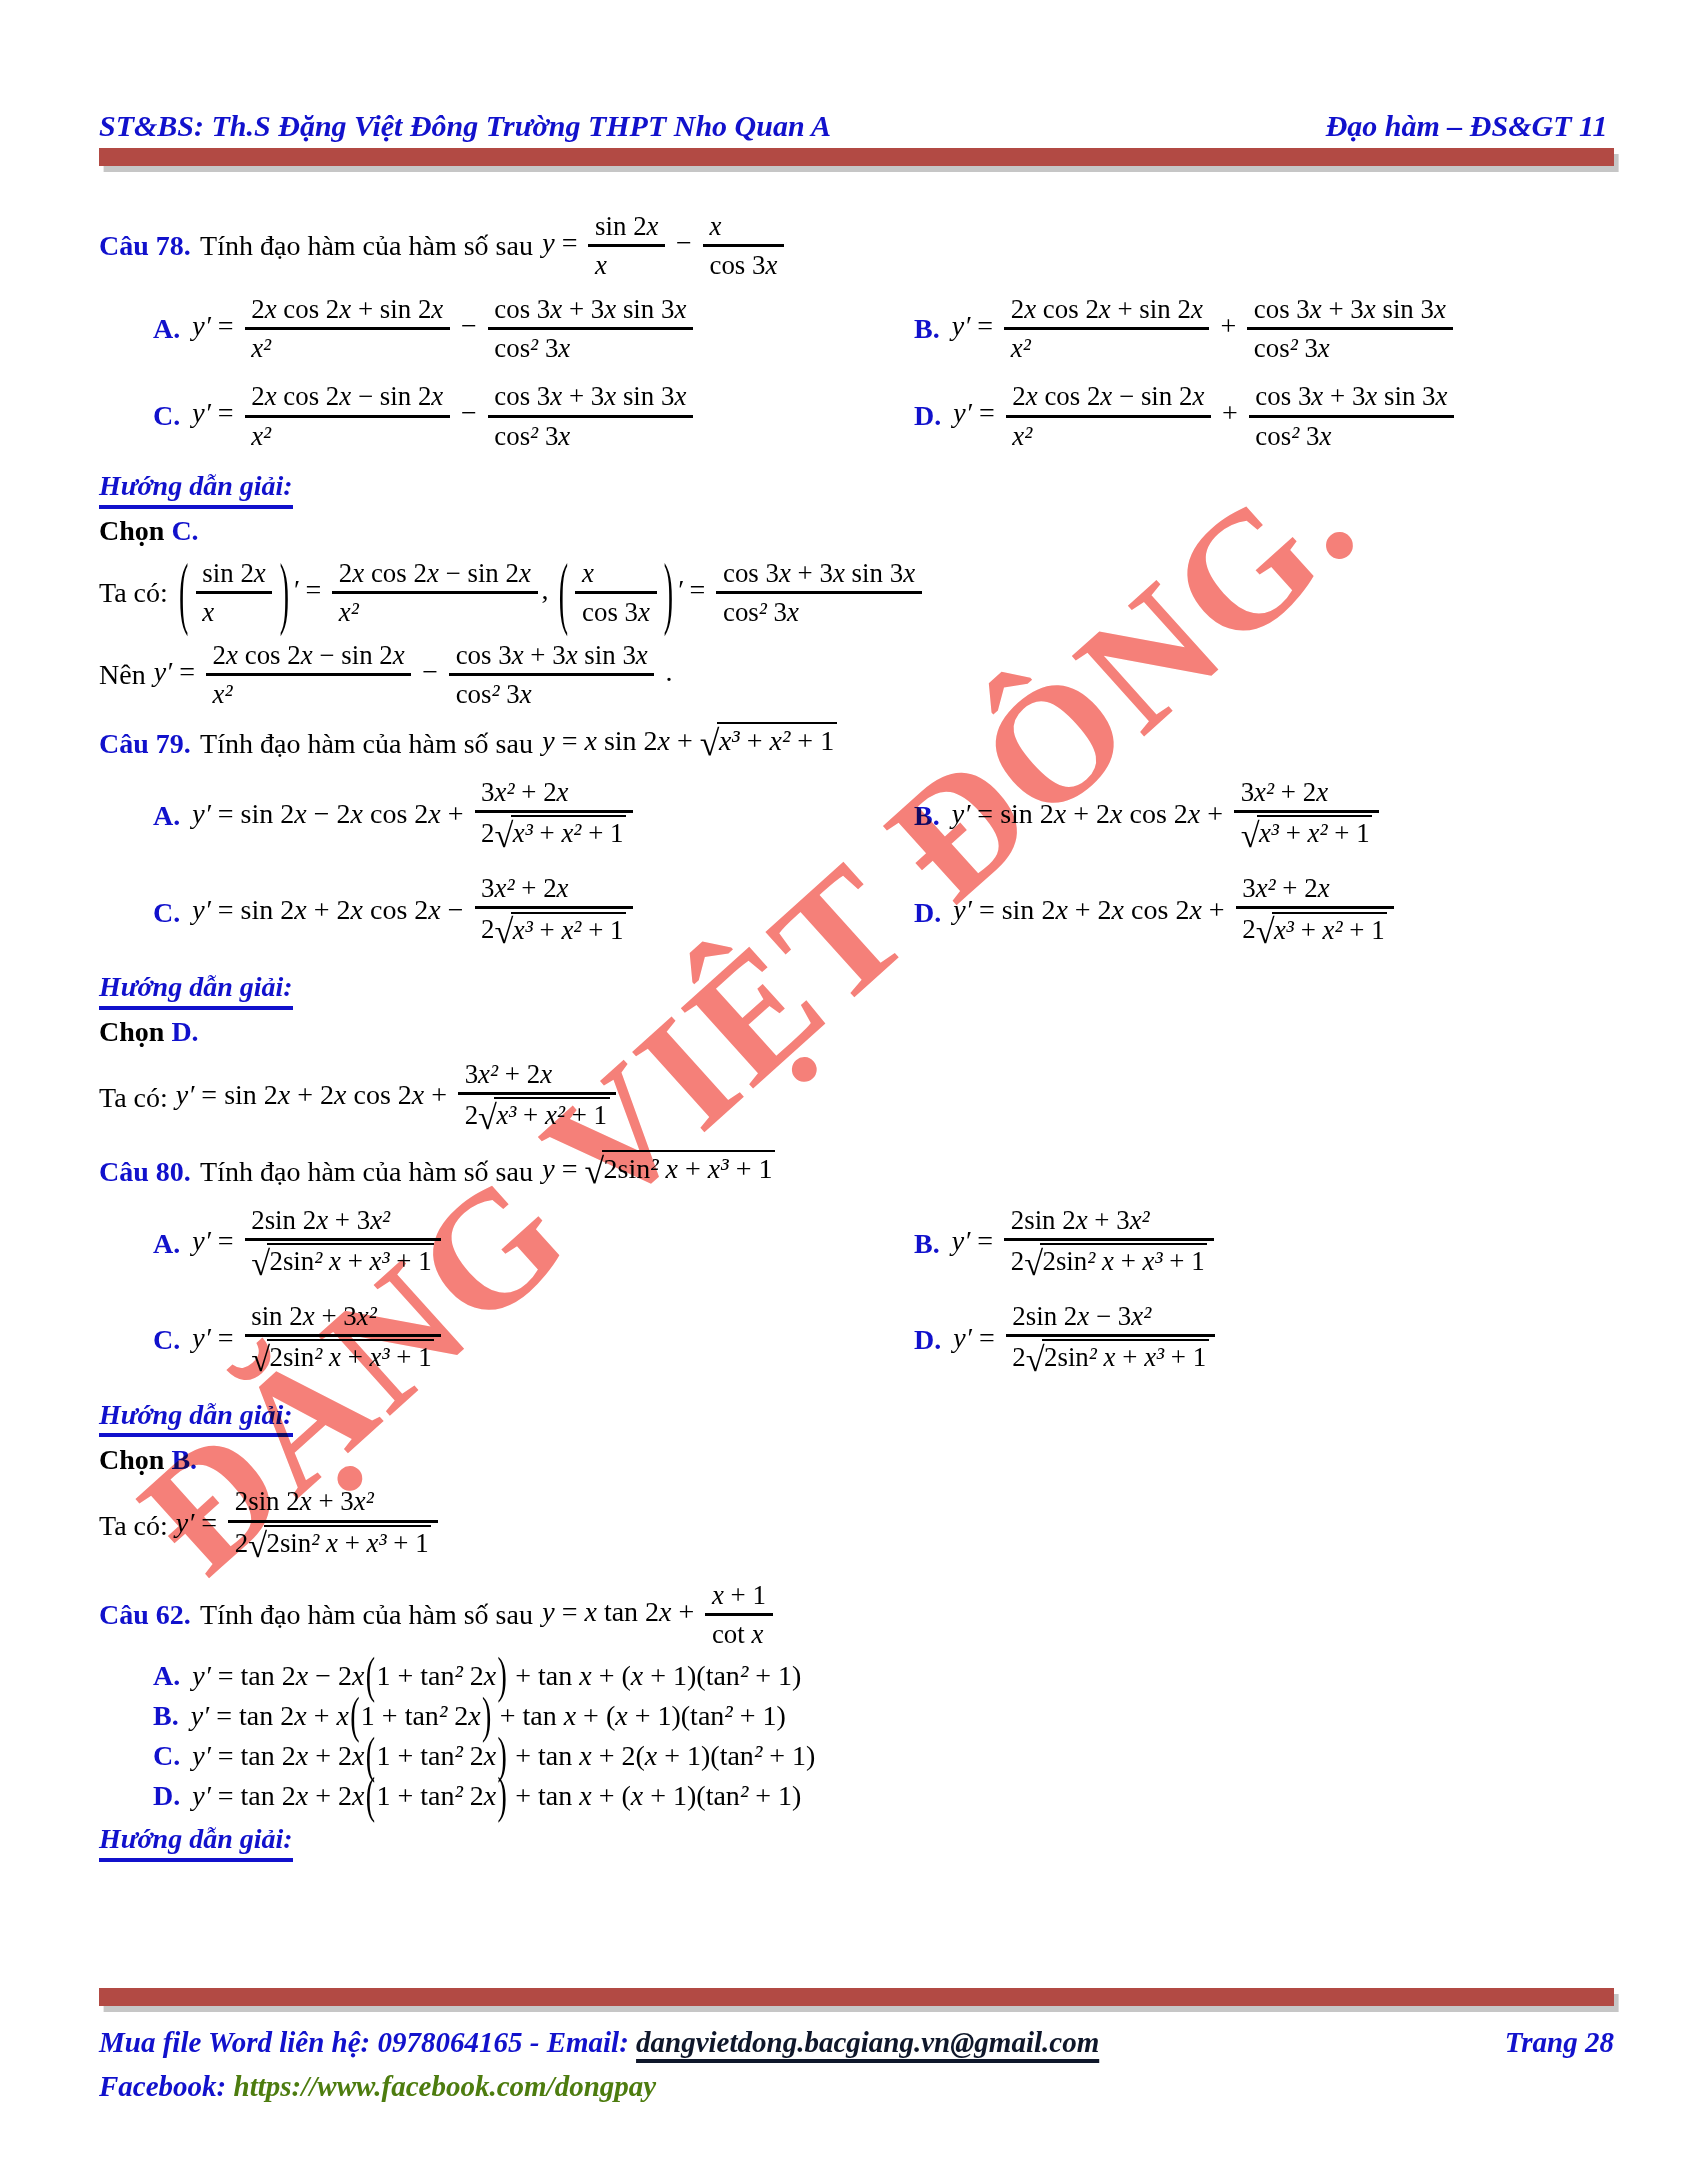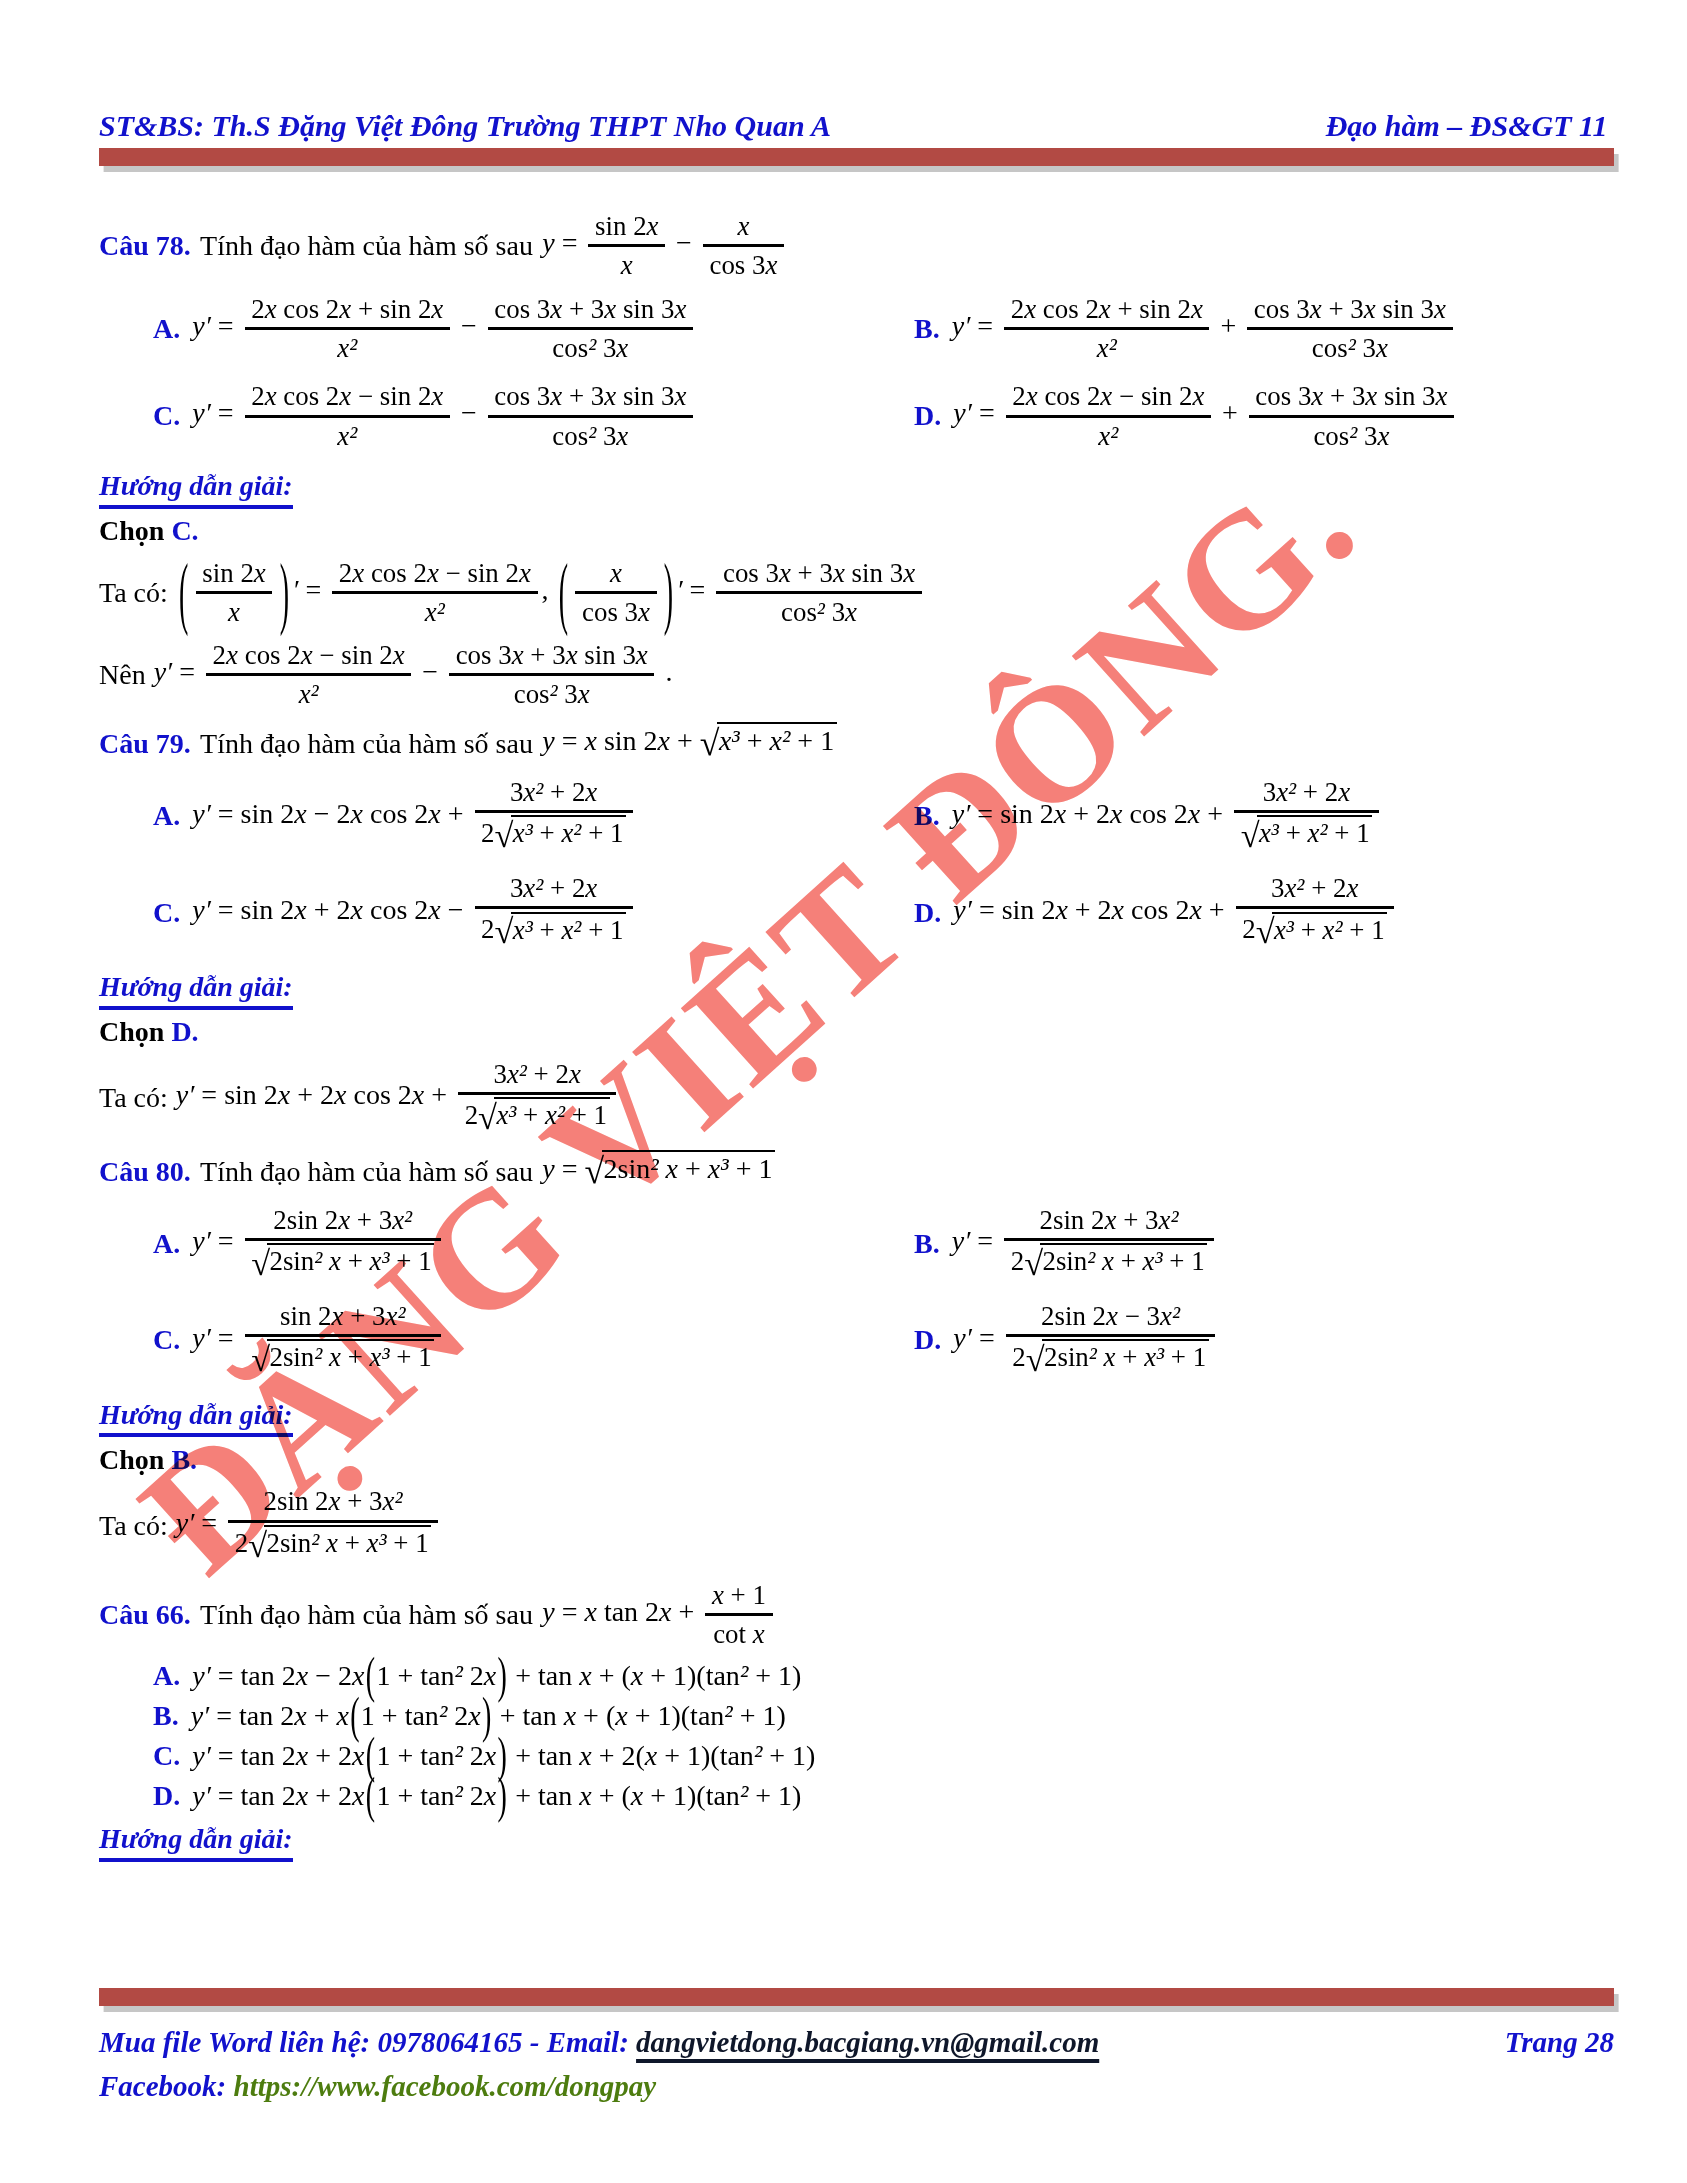--- a/index.html
+++ b/index.html
@@ -58,21 +58,21 @@
     color:#1111cc;font-weight:bold;font-style:italic;
     border-bottom:4.6px solid #1111cc;display:inline-block;padding-bottom:2px;
   }
   .choose-line{margin:5.3px 0;font-weight:bold;}
   .choose-letter{color:#1111cc;}
   .step{display:flex;align-items:center;gap:8px;margin:8px 0;}
   .step-prefix{white-space:nowrap;}
   
   .math{font-style:italic;white-space:nowrap;}
   .math .rm{font-style:normal;}
-  .frac{display:inline-block;vertical-align:middle;text-align:center;margin:0 4px;font-size:0.96em;}
+  .frac{display:inline-block;vertical-align:middle;margin:0 4px;font-size:0.96em;}
   .frac .num{display:block;padding:1.3px 6.6px 2px;}
   .frac .den{display:block;border-top:3.3px solid #000;padding:2px 6.6px 1.3px;}
   .sqrt{display:inline-block;white-space:nowrap;}
   .rsign{font-style:normal;font-size:1.28em;vertical-align:-0.14em;margin-right:-2.6px;}
   .rbody{display:inline-block;border-top:2.6px solid #000;padding:0 2.6px 0 2px;}
   .bp{display:inline-block;font-style:normal;transform:scaleY(1.8);margin:0 1.3px;}
   .bp.tall{transform:scaleY(2.9);vertical-align:-0.12em;margin:0 3.3px;}
 </style>
 </head>
 <body>
@@ -204,21 +204,21 @@
     <div class="steps">
           <div class="step">
             <span class="step-prefix">Ta có:</span>
             <span class="math">y′ <span class="rm">=</span> <span class="frac"><span class="num"><span class="rm">2</span><span class="rm">sin</span> <span class="rm">2</span>x <span class="rm">+</span> <span class="rm">3</span>x²</span><span class="den"><span class="rm">2</span><span class="sqrt"><span class="rsign">√</span><span class="rbody"><span class="rm">2</span><span class="rm">sin</span>² x <span class="rm">+</span> x³ <span class="rm">+</span> <span class="rm">1</span></span></span></span></span></span>
           </div>
         </div>
   </section>
 
   <section class="question">
     <div class="q-line">
-      <span class="q-label">Câu 66.</span>
+      <span class="q-label">Câu 62.</span>
       <span class="q-prompt">Tính đạo hàm của hàm số sau</span>
       <span class="math q-formula">y <span class="rm">=</span> x <span class="rm">tan</span> <span class="rm">2</span>x <span class="rm">+</span> <span class="frac"><span class="num">x <span class="rm">+</span> <span class="rm">1</span></span><span class="den"><span class="rm">cot</span> x</span></span></span>
     </div>
     <div class="options one-col">
           <div class="option">
             <span class="letter">A.</span>
             <span class="math">y′ <span class="rm">=</span> <span class="rm">tan</span> <span class="rm">2</span>x <span class="rm">−</span> <span class="rm">2</span>x<span class="bp">(</span><span class="rm">1</span> <span class="rm">+</span> <span class="rm">tan</span>² <span class="rm">2</span>x<span class="bp">)</span> <span class="rm">+</span> <span class="rm">tan</span> x <span class="rm">+</span> <span class="rm">(</span>x <span class="rm">+</span> <span class="rm">1</span><span class="rm">)</span><span class="rm">(</span><span class="rm">tan</span>² <span class="rm">+</span> <span class="rm">1</span><span class="rm">)</span></span>
           </div>
           <div class="option">
             <span class="letter">B.</span>

